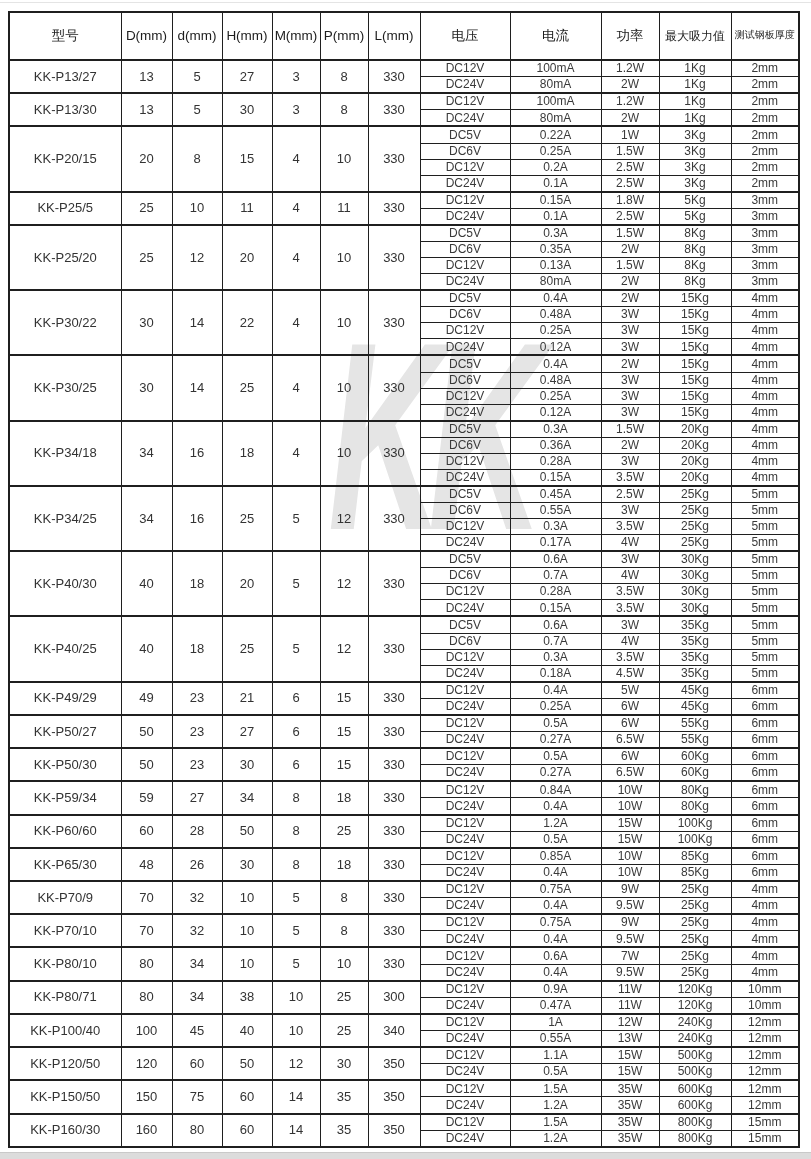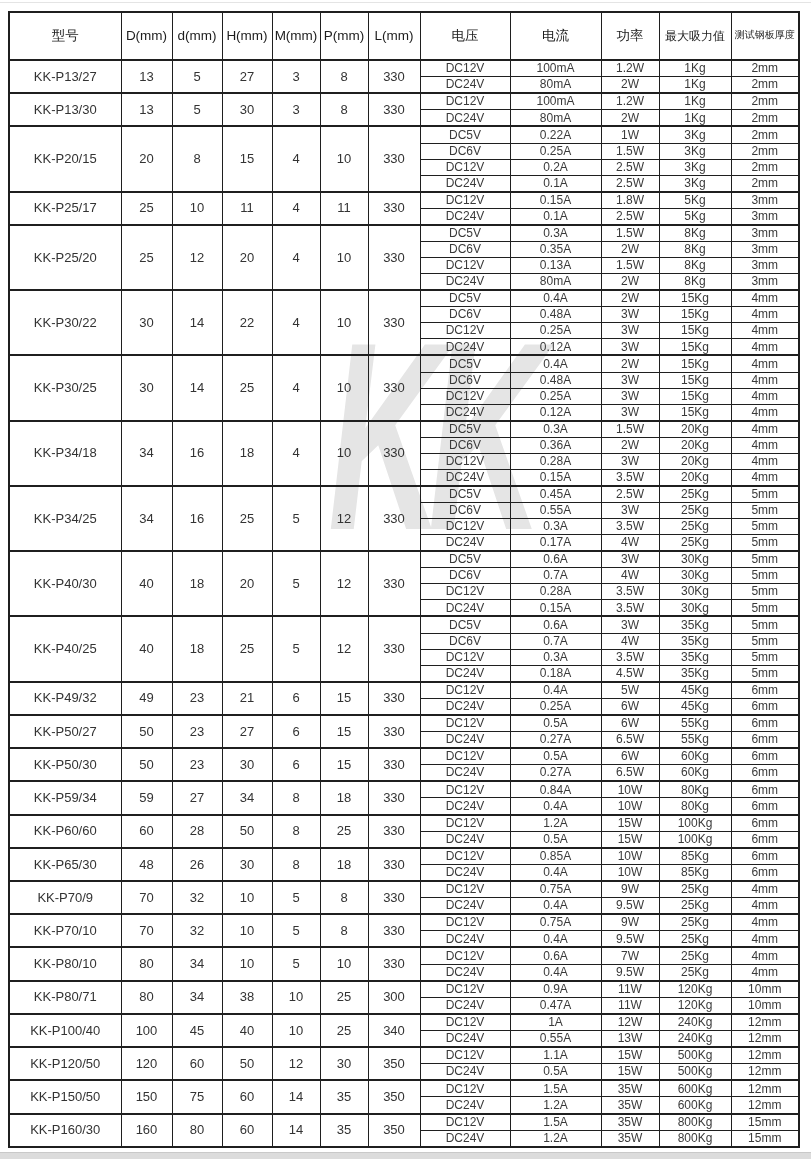--- a/index.html
+++ b/index.html
@@ -147,21 +147,21 @@
         <td class="spec-cell">2mm</td>
       </tr>
       <tr>
         <td class="spec-cell">DC24V</td>
         <td class="spec-cell">0.1A</td>
         <td class="spec-cell">2.5W</td>
         <td class="spec-cell">3Kg</td>
         <td class="spec-cell">2mm</td>
       </tr>
       <tr class="group-start">
-        <td class="model-cell" rowspan="2">KK-P25/17</td>
+        <td class="model-cell" rowspan="2">KK-P25/5</td>
         <td class="dim-cell" rowspan="2">25</td>
         <td class="dim-cell" rowspan="2">10</td>
         <td class="dim-cell" rowspan="2">11</td>
         <td class="dim-cell" rowspan="2">4</td>
         <td class="dim-cell" rowspan="2">11</td>
         <td class="dim-cell" rowspan="2">330</td>
         <td class="spec-cell">DC12V</td>
         <td class="spec-cell">0.15A</td>
         <td class="spec-cell">1.8W</td>
         <td class="spec-cell">5Kg</td>
@@ -413,21 +413,21 @@
         <td class="spec-cell">5mm</td>
       </tr>
       <tr>
         <td class="spec-cell">DC24V</td>
         <td class="spec-cell">0.18A</td>
         <td class="spec-cell">4.5W</td>
         <td class="spec-cell">35Kg</td>
         <td class="spec-cell">5mm</td>
       </tr>
       <tr class="group-start">
-        <td class="model-cell" rowspan="2">KK-P49/32</td>
+        <td class="model-cell" rowspan="2">KK-P49/29</td>
         <td class="dim-cell" rowspan="2">49</td>
         <td class="dim-cell" rowspan="2">23</td>
         <td class="dim-cell" rowspan="2">21</td>
         <td class="dim-cell" rowspan="2">6</td>
         <td class="dim-cell" rowspan="2">15</td>
         <td class="dim-cell" rowspan="2">330</td>
         <td class="spec-cell">DC12V</td>
         <td class="spec-cell">0.4A</td>
         <td class="spec-cell">5W</td>
         <td class="spec-cell">45Kg</td>

